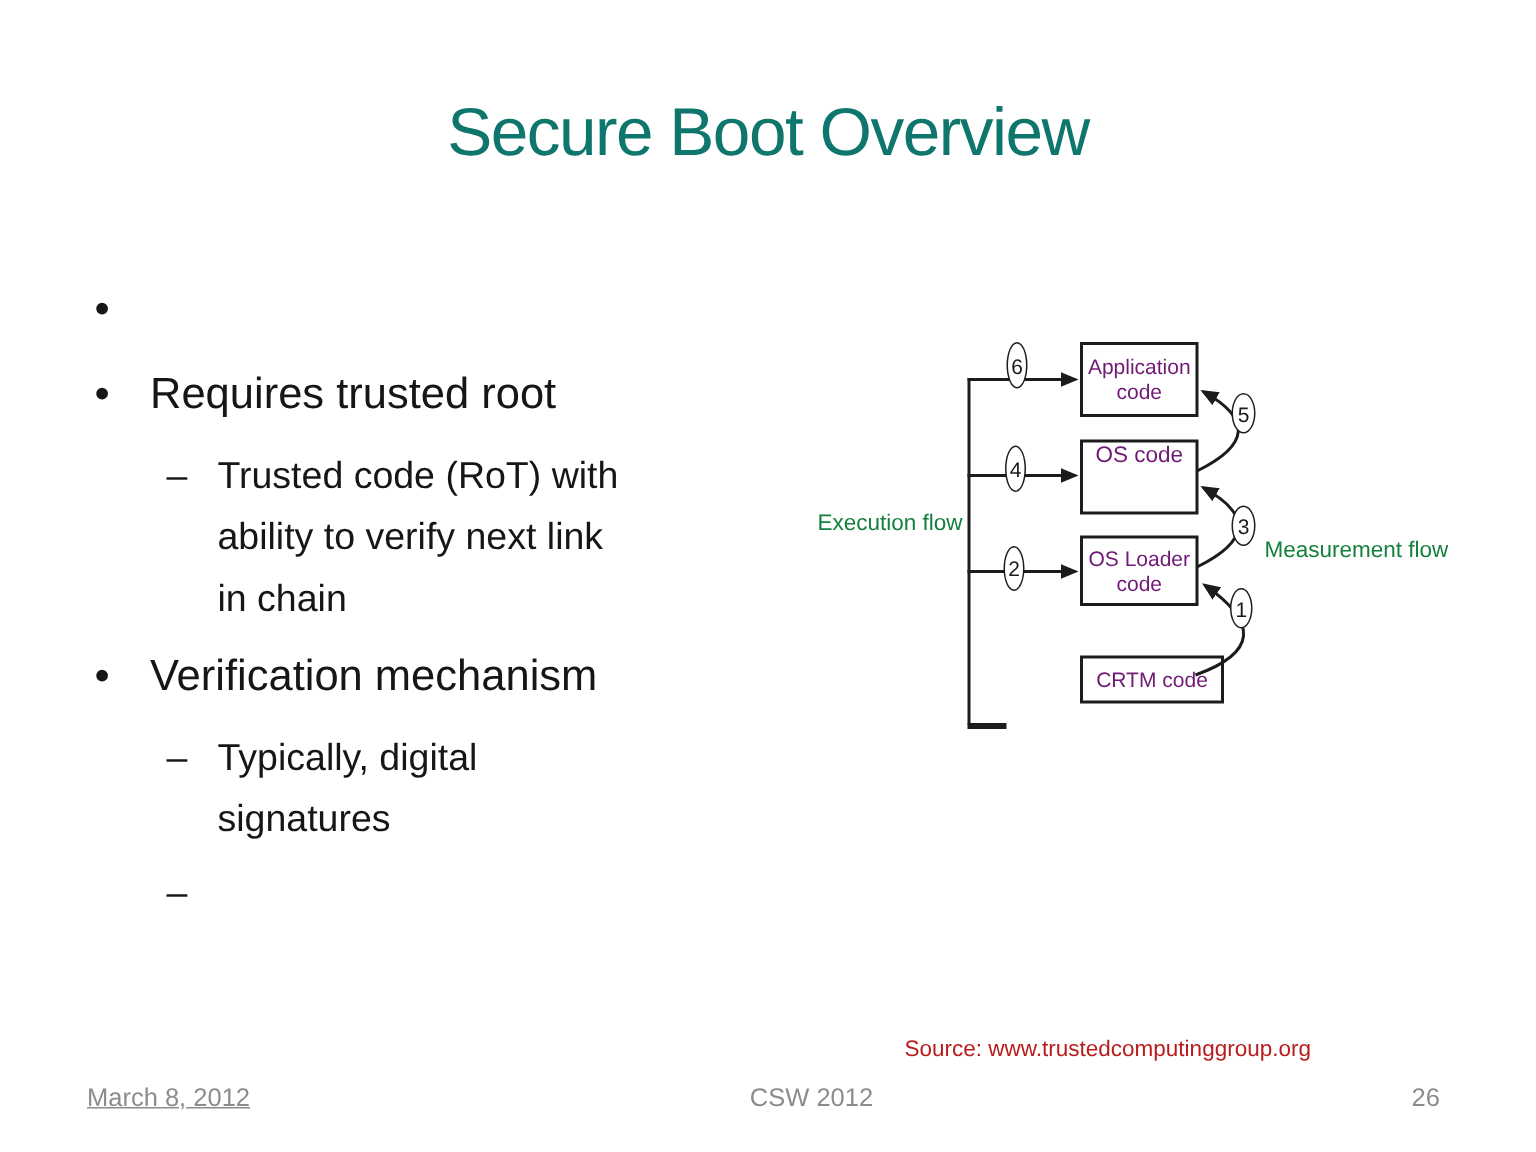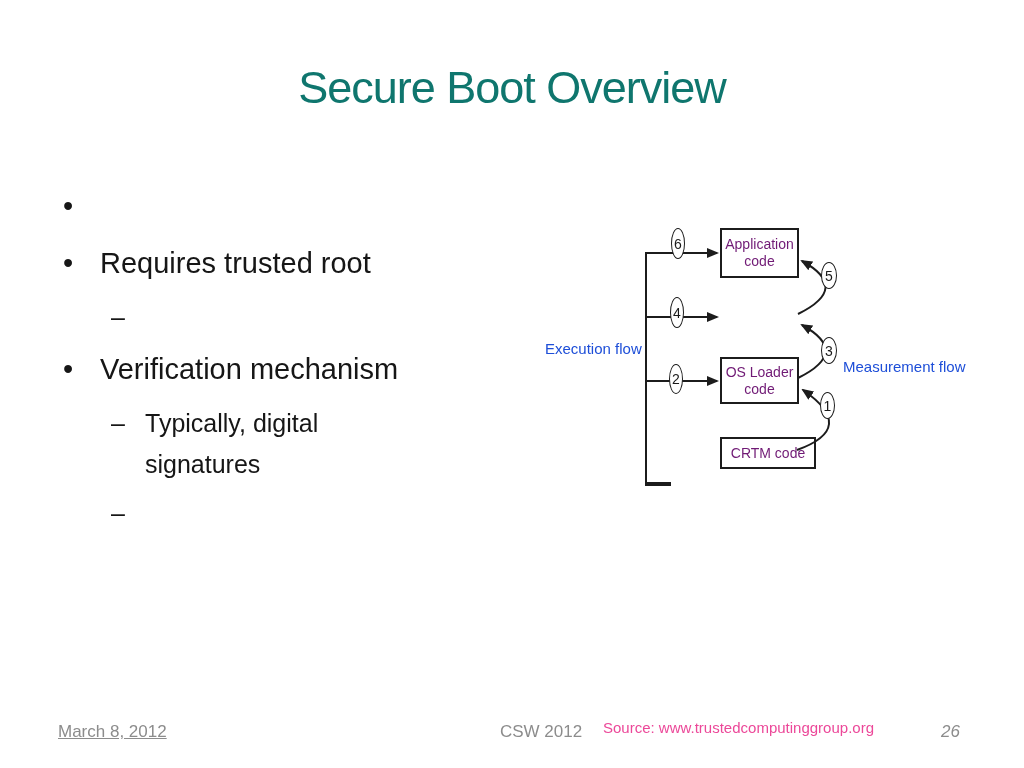--- a/index.html
+++ b/index.html
@@ -37,47 +37,50 @@
     position:absolute;background:#fff;border:1.5px solid #1c1c1c;border-radius:50%;
     box-sizing:border-box;display:flex;align-items:center;justify-content:center;
     font-size:14px;color:#1a1a1a;
   }
   .e6{left:671px;top:228px;width:14px;height:31px;}
   .e4{left:670px;top:297px;width:14px;height:31px;}
   .e2{left:669px;top:364px;width:14px;height:30px;}
   .e5{left:821px;top:262px;width:16px;height:27px;}
   .e3{left:821px;top:337px;width:16px;height:27px;}
   .e1{left:820px;top:392px;width:15px;height:27px;}
-  .flow-label{position:absolute;font-size:15px;color:#1d4ed8;white-space:nowrap;}
+  .flow-label{position:absolute;font-size:15px;color:#15803d;white-space:nowrap;}
   .label-exec{left:545px;top:340px;}
   .label-meas{left:843px;top:358px;}
   
-  .source-note{position:absolute;left:603px;top:691px;font-size:15px;color:#ec4899;margin-top:28px;}
+  .source-note{position:absolute;left:603px;top:691px;font-size:15px;color:#b91c1c;}
   .footer{position:absolute;left:0;top:722px;width:1024px;font-size:17px;color:#8c8c8c;}
   .footer-date{position:absolute;left:58px;top:0;text-decoration:underline;}
   .footer-conf{position:absolute;left:0;top:0;width:1024px;text-align:center;margin-left:29px;}
-  .footer-page{position:absolute;right:64px;top:0;font-style:italic;}
+  .footer-page{position:absolute;right:64px;top:0;}
 </style>
 </head>
 <body>
 
 <div class="slide">
 
   <div class="slide-title">Secure Boot Overview</div>
 
   <div class="content">
     <div class="item l1">
       <span class="marker">•</span>
     </div>
     <div class="item l1">
       <span class="marker">•</span>
       <span class="item-text">Requires trusted root</span>
     </div>
     <div class="item l2">
       <span class="marker">–</span>
+      <span class="item-text">Trusted code (RoT) with
+ability to verify next link
+in chain</span>
     </div>
     <div class="item l1">
       <span class="marker">•</span>
       <span class="item-text">Verification mechanism</span>
     </div>
     <div class="item l2">
       <span class="marker">–</span>
       <span class="item-text">Typically, digital
 signatures</span>
     </div>
@@ -87,20 +90,23 @@
   </div>
 
   <div class="diagram">
 
     <div class="dbox box-crtm">
       <span class="box-label">CRTM code</span>
     </div>
     <div class="dbox box-app">
       <span class="box-label">Application
 code</span>
+    </div>
+    <div class="dbox box-os">
+      <span class="box-label">OS code</span>
     </div>
     <div class="dbox box-loader">
       <span class="box-label">OS Loader
 code</span>
     </div>
 
     <svg class="flow-svg" width="440" height="345" viewBox="540 220 440 345" fill="none">
       <defs>
         <marker id="ah" markerUnits="userSpaceOnUse" markerWidth="12" markerHeight="10" refX="10" refY="5" orient="auto">
           <path d="M0,0 L12,5 L0,10 Z" fill="#1c1c1c"></path>

